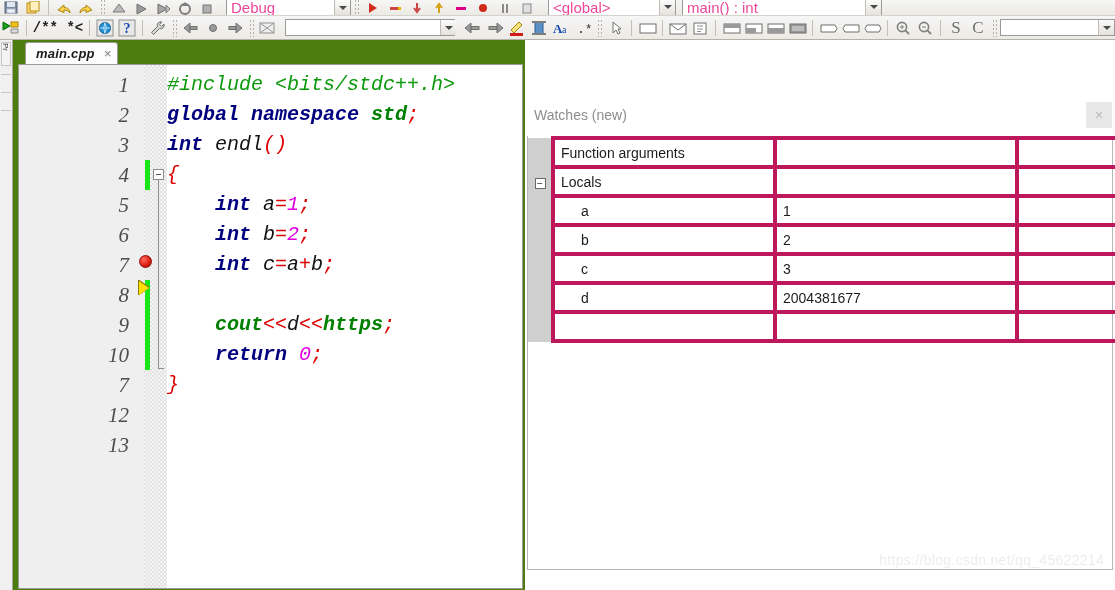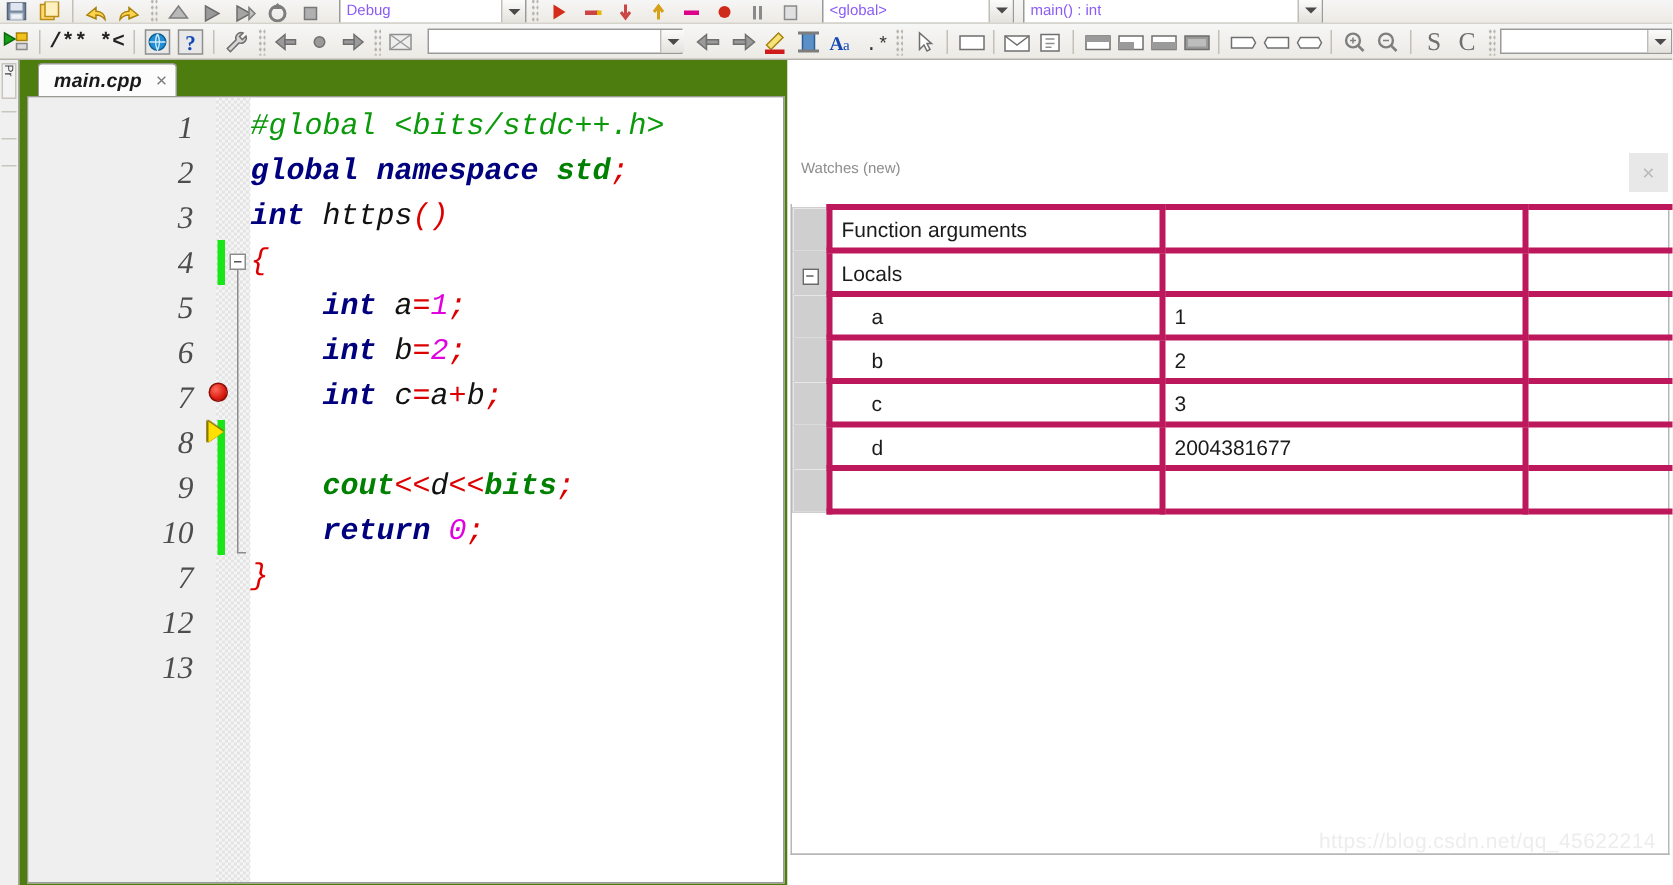--- a/index.html
+++ b/index.html
@@ -41,21 +41,21 @@
   .combo .arw{
     width:15px;height:15px;flex:0 0 auto;
     background:linear-gradient(#fbfbfb,#e4e2dc);
     border-left:1px solid #c0bdb6;
     display:flex;align-items:center;justify-content:center;
   }
   .arw:after{content:"";border-left:4px solid transparent;border-right:4px solid transparent;
              border-top:4px solid #4a4a4a;display:block;}
 
   
-  .cutlabel{font-size:10px;color:#8b5cf6;white-space:nowrap;}
+  .cutlabel{font-size:15px;color:#ec4899;white-space:nowrap;}
 
   
   .leftstrip{
     position:absolute;left:0;top:40px;width:13px;height:550px;
     background:#f0f0f0;border-right:1px solid #a9a6a0;
     box-sizing:border-box;
   }
   .leftstrip .vtab{
     position:absolute;top:2px;left:1px;width:10px;height:24px;
     writing-mode:vertical-rl;font-size:8px;color:#444;overflow:hidden;
@@ -138,21 +138,21 @@
     filter:drop-shadow(0.5px 0 0 #8a7a00) drop-shadow(-0.5px 0 0 #8a7a00)
            drop-shadow(0 0.5px 0 #8a7a00) drop-shadow(0 -0.5px 0 #8a7a00);
   }
 
   
   .watches{
     position:absolute;left:525px;top:40px;width:590px;height:550px;
     background:#ffffff;
   }
   .wtitle{
-    position:absolute;left:9px;top:67px;font-size:10px;color:#8d8d8d;
+    position:absolute;left:9px;top:67px;font-size:14px;color:#8d8d8d;
     font-family:"Liberation Sans", sans-serif;
   }
   .wclose{
     position:absolute;left:561px;top:62px;width:26px;height:26px;
     background:#e8e8e8;color:#b9b9b9;font-size:14px;
     display:flex;align-items:center;justify-content:center;
   }
   .wtable{
     position:absolute;left:2px;top:96px;width:586px;height:434px;
     border:1px solid #b7b7b7;border-top:none;box-sizing:border-box;
@@ -526,29 +526,29 @@
       <div class="foldbox" style="top:104px;"></div>
       <div class="foldline" style="top:115px;height:188px;"></div>
       <div class="foldend" style="left:139px;top:303px;"></div>
 
       <div class="bp" style="top:190px;"></div>
       <div class="pcarrow" style="top:216px;"></div>
 
       <div id="lines-host">
           <div class="line" style="top: 5px;">
             <div class="lnum">1</div>
-            <div class="code"><span class="pre">#global </span><span class="pre">&lt;bits/stdc++.h&gt;</span></div>
+            <div class="code"><span class="pre">#include </span><span class="pre">&lt;bits/stdc++.h&gt;</span></div>
           </div>
           <div class="line" style="top: 35px;">
             <div class="lnum">2</div>
             <div class="code"><span class="kw">global</span><span class="id"> </span><span class="kw">namespace</span><span class="id"> </span><span class="gkw">std</span><span class="op">;</span></div>
           </div>
           <div class="line" style="top: 65px;">
             <div class="lnum">3</div>
-            <div class="code"><span class="kw">int</span><span class="fn"> https</span><span class="op">()</span></div>
+            <div class="code"><span class="kw">int</span><span class="fn"> endl</span><span class="op">()</span></div>
           </div>
           <div class="line" style="top: 95px;">
             <div class="lnum">4</div>
             <div class="code"><span class="op">{</span></div>
           </div>
           <div class="line" style="top: 125px;">
             <div class="lnum">5</div>
             <div class="code"><span class="id">    </span><span class="kw">int</span><span class="id"> a</span><span class="op">=</span><span class="num">1</span><span class="op">;</span></div>
           </div>
           <div class="line" style="top: 155px;">
@@ -557,21 +557,21 @@
           </div>
           <div class="line" style="top: 185px;">
             <div class="lnum">7</div>
             <div class="code"><span class="id">    </span><span class="kw">int</span><span class="id"> c</span><span class="op">=</span><span class="id">a</span><span class="op">+</span><span class="id">b</span><span class="op">;</span></div>
           </div>
           <div class="line" style="top: 215px;">
             <div class="lnum">8</div>
           </div>
           <div class="line" style="top: 245px;">
             <div class="lnum">9</div>
-            <div class="code"><span class="id">    </span><span class="gkw">cout</span><span class="op">&lt;&lt;</span><span class="id">d</span><span class="op">&lt;&lt;</span><span class="gkw">bits</span><span class="op">;</span></div>
+            <div class="code"><span class="id">    </span><span class="gkw">cout</span><span class="op">&lt;&lt;</span><span class="id">d</span><span class="op">&lt;&lt;</span><span class="gkw">https</span><span class="op">;</span></div>
           </div>
           <div class="line" style="top: 275px;">
             <div class="lnum">10</div>
             <div class="code"><span class="id">    </span><span class="kw">return</span><span class="id"> </span><span class="num">0</span><span class="op">;</span></div>
           </div>
           <div class="line" style="top: 305px;">
             <div class="lnum">7</div>
             <div class="code"><span class="op">}</span></div>
           </div>
           <div class="line" style="top: 335px;">

